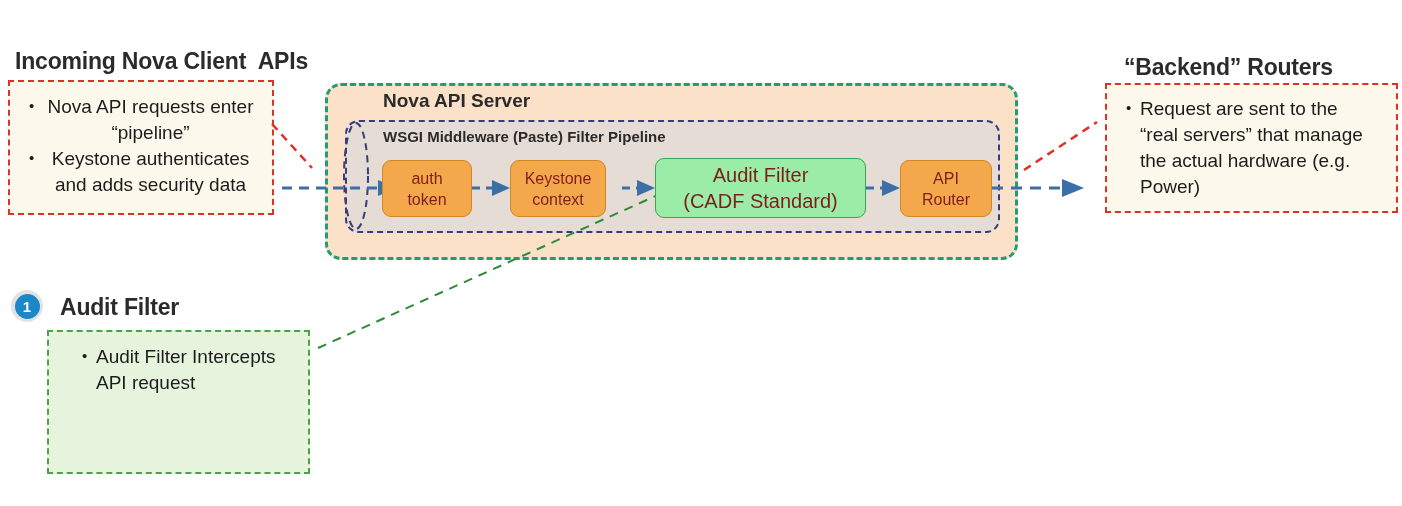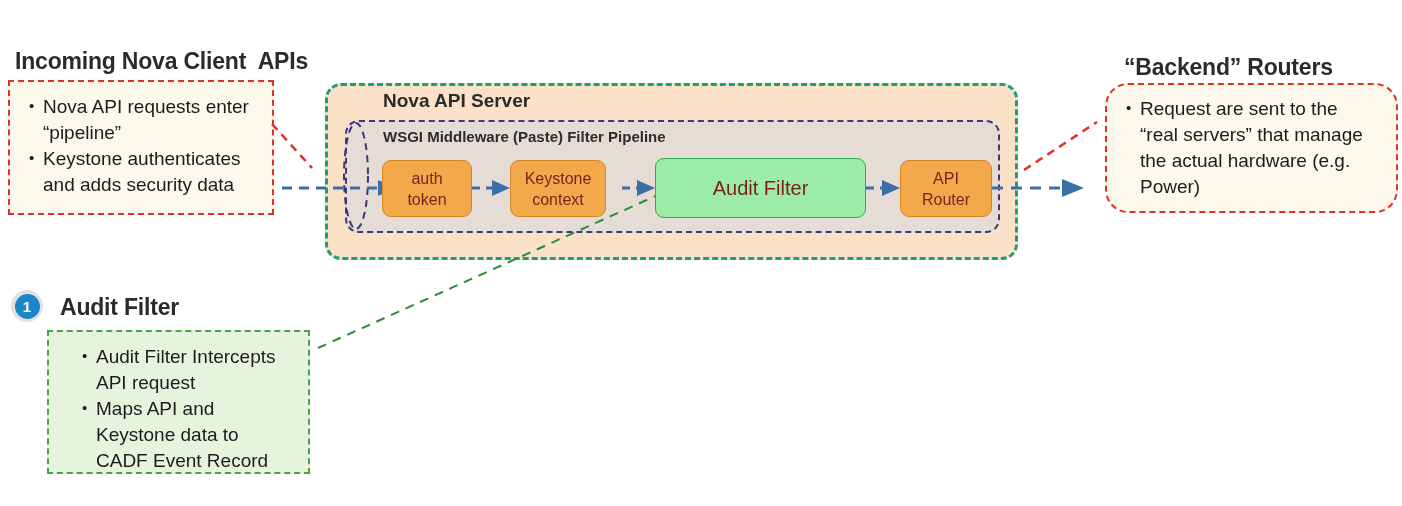--- a/index.html
+++ b/index.html
@@ -44,21 +44,21 @@
 
   svg.overlay{position:absolute;left:0;top:0;width:1402px;height:506px;
               pointer-events:none;}
 </style>
 </head>
 <body>
 
 <div class="abs hdr" style="left:15px;top:48px;">Incoming Nova Client  APIs</div>
 
 <div class="abs callout" style="left:8px;top:80px;width:266px;height:135px;">
-  <ul class="bullets" style="margin:12px 14px 4px 16px;">
+  <ul class="bullets" style="margin:12px 14px 4px 16px;text-align:center;">
     <li>Nova API requests enter “pipeline”</li>
     <li>Keystone authenticates and adds security data</li>
   </ul>
 </div>
 
 <div class="abs nova-outer" style="left:325px;top:83px;width:693px;height:177px;"></div>
 
 <div class="abs nova-title" style="left:383px;top:90px;">Nova API Server</div>
 
 <div class="abs wsgi" style="left:345px;top:120px;width:655px;height:113px;"></div>
@@ -96,39 +96,39 @@
   <span>token</span>
 </div>
 
 <div class="abs stage" style="left:510px;top:160px;width:96px;height:57px;flex-direction:column;">
   <span>Keystone</span>
   <span>context</span>
 </div>
 
 <div class="abs stage audit" style="left:655px;top:158px;width:211px;height:60px;flex-direction:column;">
   <span>Audit Filter</span>
+  <span>(CADF Standard)</span>
 </div>
 
 <div class="abs stage" style="left:900px;top:160px;width:92px;height:57px;flex-direction:column;">
   <span>API</span>
   <span>Router</span>
 </div>
 
 <div class="abs hdr" style="left:1124px;top:54px;">“Backend” Routers</div>
 
-<div class="abs callout" style="left:1105px;top:83px;width:293px;height:130px;border-radius:23px;">
+<div class="abs callout" style="left:1105px;top:83px;width:293px;height:130px;">
   <ul class="bullets" style="margin:11px 16px 0 16px;">
     <li>Request are sent to the “real servers” that manage the actual hardware (e.g. Power)</li>
   </ul>
 </div>
 
 <div class="abs badge-ring" style="left:11px;top:290px;">
   <div class="badge-dot">1</div>
 </div>
 
 <div class="abs hdr" style="left:60px;top:294px;">Audit Filter</div>
 
 <div class="abs callout green" style="left:47px;top:330px;width:263px;height:144px;padding-left:12px;">
   <ul class="bullets" style="margin:12px 14px 0 18px;">
     <li>Audit Filter Intercepts API request</li>
-    <li>Maps API and Keystone data to CADF Event Record</li>
   </ul>
 </div>
 
 </body></html>

